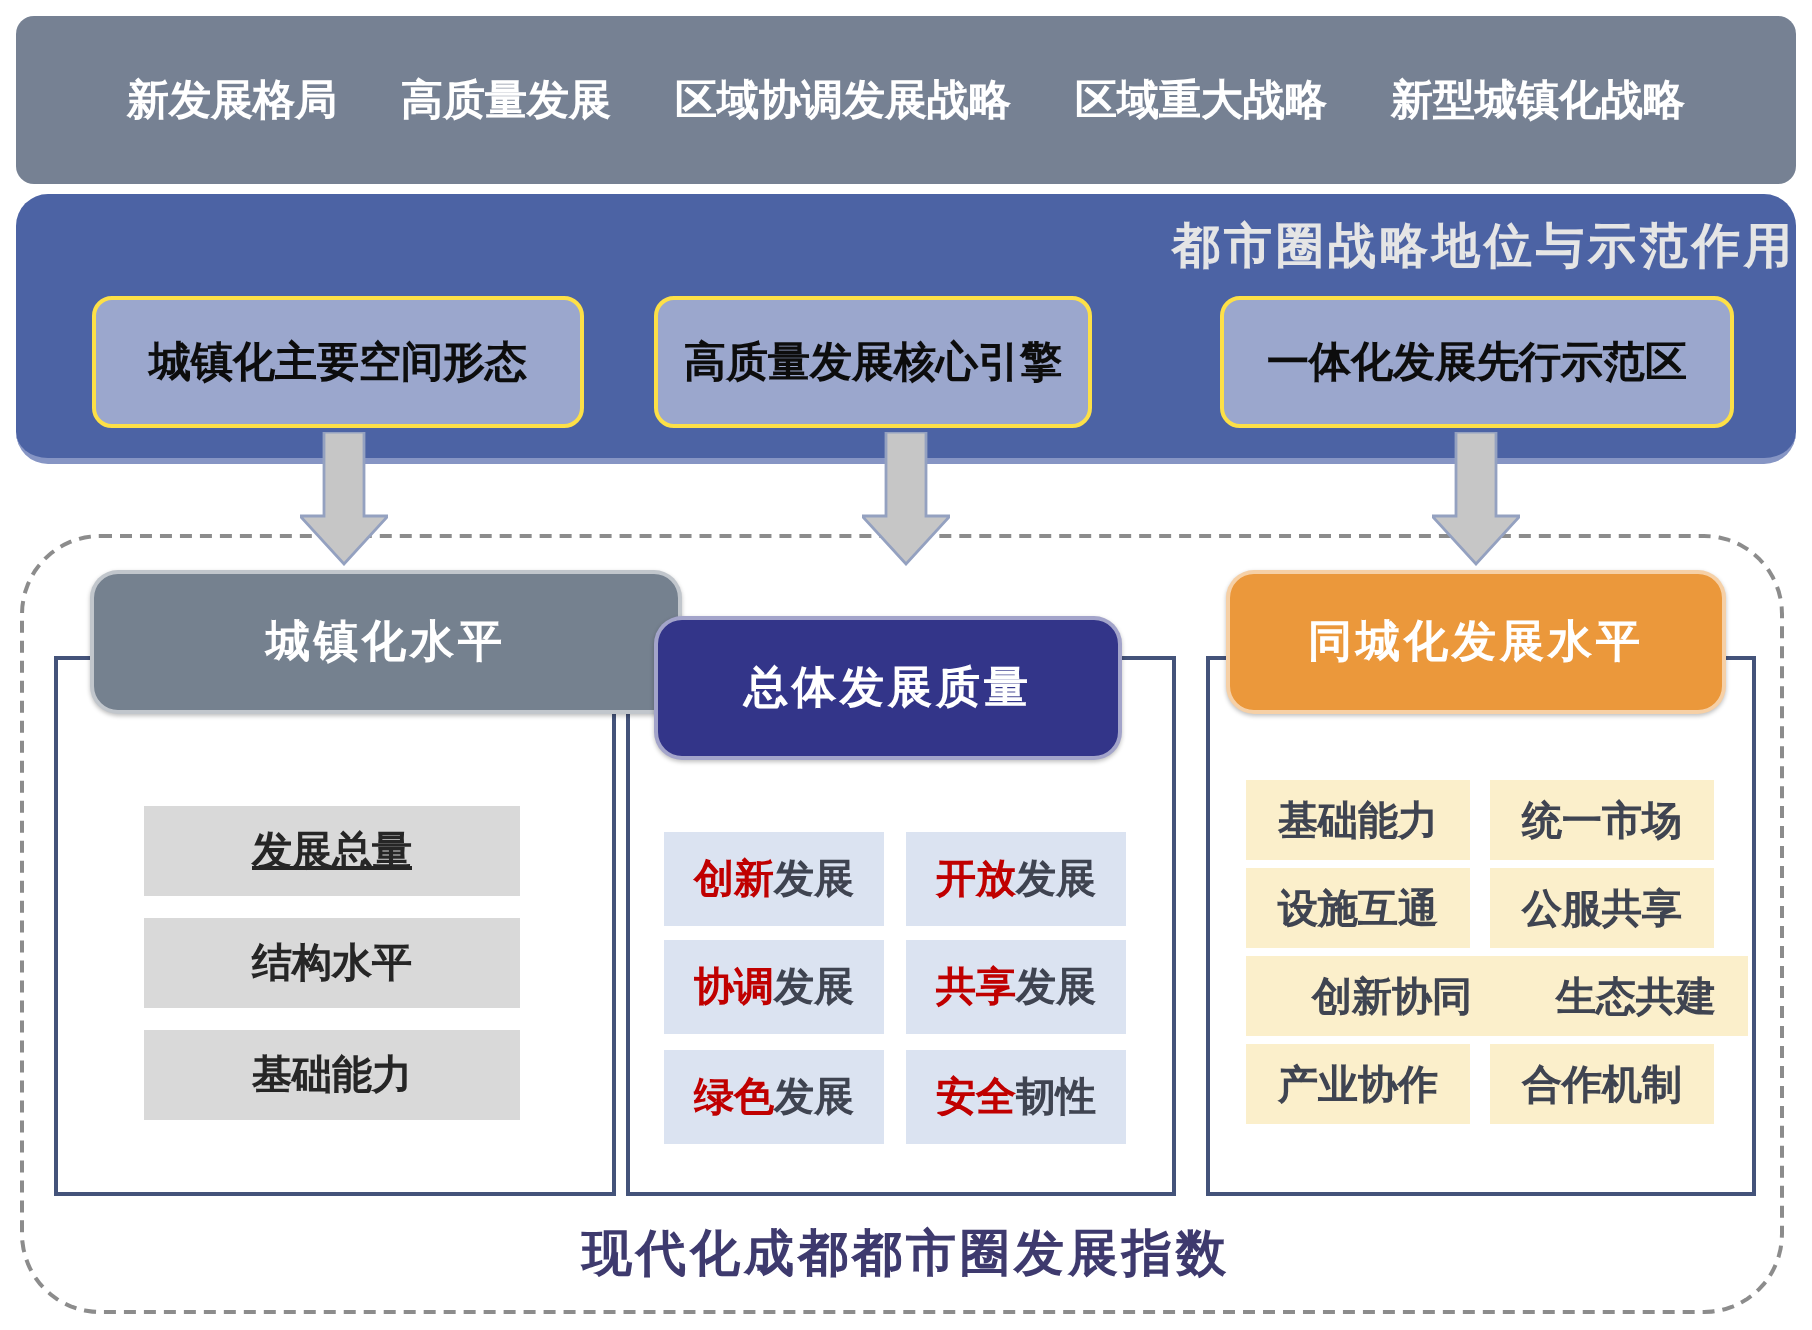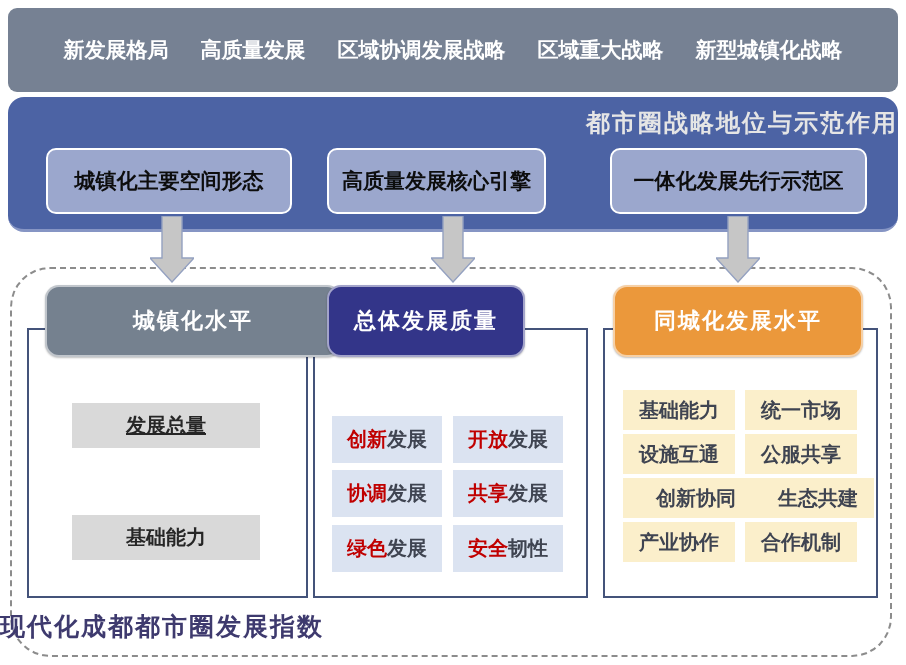--- a/index.html
+++ b/index.html
@@ -19,21 +19,21 @@
   .strategy{
     position:absolute;left:8px;top:97px;width:890px;height:132px;
     background:#4C63A4;border-radius:16px;border-bottom:3px solid #8695C4;
   }
   .strategy-title{
     position:absolute;top:10px;left:0;width:100%;text-align:right;
     color:#e5e5e5;font-size:24px;font-weight:bold;letter-spacing:2px;
   }
   .strategy-box{
     position:absolute;top:51px;height:66px;background:#9BA7CD;
-    border:2px solid #ffffff;border-radius:10px;box-sizing:border-box;
+    border:2px solid #fde047;border-radius:10px;box-sizing:border-box;
     display:flex;align-items:center;justify-content:center;
     font-size:21px;font-weight:bold;color:#0d0d0d;white-space:nowrap;
   }
   .sbox1{left:38px;width:246px;}
   .sbox2{left:319px;width:219px;}
   .sbox3{left:602px;width:257px;}
   
   .arrow{position:absolute;top:216px;width:44px;height:67px;z-index:6;}
   .arr1{left:150px;} .arr2{left:431px;} .arr3{left:716px;}
   
@@ -50,39 +50,39 @@
   .panel2{left:313px;width:275px;}
   .panel3{left:603px;width:275px;}
   
   .colhead{
     position:absolute;top:285px;height:72px;border-radius:14px;z-index:3;
     display:flex;align-items:center;justify-content:center;box-sizing:border-box;
     color:#fff;font-size:22px;font-weight:bold;letter-spacing:2px;
     border:2px solid rgba(255,255,255,0.55);box-shadow:0 1px 2px rgba(0,0,0,0.25);
   }
   .head1{left:45px;width:296px;background:#75818F;}
-  .head2{left:327px;width:198px;background:#333589;}
+  .head2{left:327px;width:234px;background:#333589;margin-top:23px;}
   .head3{left:613px;width:250px;background:#EB983B;}
   
   .item{
     position:absolute;display:flex;align-items:center;justify-content:center;
     font-weight:bold;z-index:2;white-space:nowrap;
   }
   .g-item{left:72px;width:188px;height:45px;background:#D9D9D9;font-size:20px;color:#262626;}
   .g1{top:403px;text-decoration:underline;} .g2{top:459px;} .g3{top:515px;}
   .b-item{width:110px;height:47px;background:#DBE3F1;font-size:20px;color:#3F4451;margin-top:18px;}
   .bc1{left:332px;} .bc2{left:453px;}
   .br1{top:398px;} .br2{top:452px;} .br3{top:507px;}
   .b-item .em{color:#C00000;}
   .y-item{width:112px;height:40px;background:#FBEFCB;font-size:20px;color:#3F4451;}
   .yc1{left:623px;} .yc2{left:745px;}
   .yr1{top:390px;} .yr2{top:434px;} .yr3{top:478px;padding-left:17px;} .yr4{top:522px;}
   
   .footer-title{
-    position:absolute;left:0;top:610px;width:100%;
+    position:absolute;left:0;top:610px;width:100%;text-align:center;
     font-size:25px;font-weight:bold;color:#3E3A6E;letter-spacing:2px;z-index:2;
   }
 </style>
 </head>
 <body>
 
 <div id="canvas">
 
   <div class="banner">
     <div class="banner-items">
@@ -115,20 +115,21 @@
 
   <div class="panel panel1"></div>
   <div class="panel panel2"></div>
   <div class="panel panel3"></div>
 
   <div class="colhead head1">城镇化水平</div>
   <div class="colhead head2">总体发展质量</div>
   <div class="colhead head3">同城化发展水平</div>
 
   <div class="item g-item g1">发展总量</div>
+  <div class="item g-item g2">结构水平</div>
   <div class="item g-item g3">基础能力</div>
 
   <div class="item b-item bc1 br1">
       <span class="em">创新</span>
       <span>发展</span>
     </div>
   <div class="item b-item bc2 br1">
       <span class="em">开放</span>
       <span>发展</span>
     </div>

